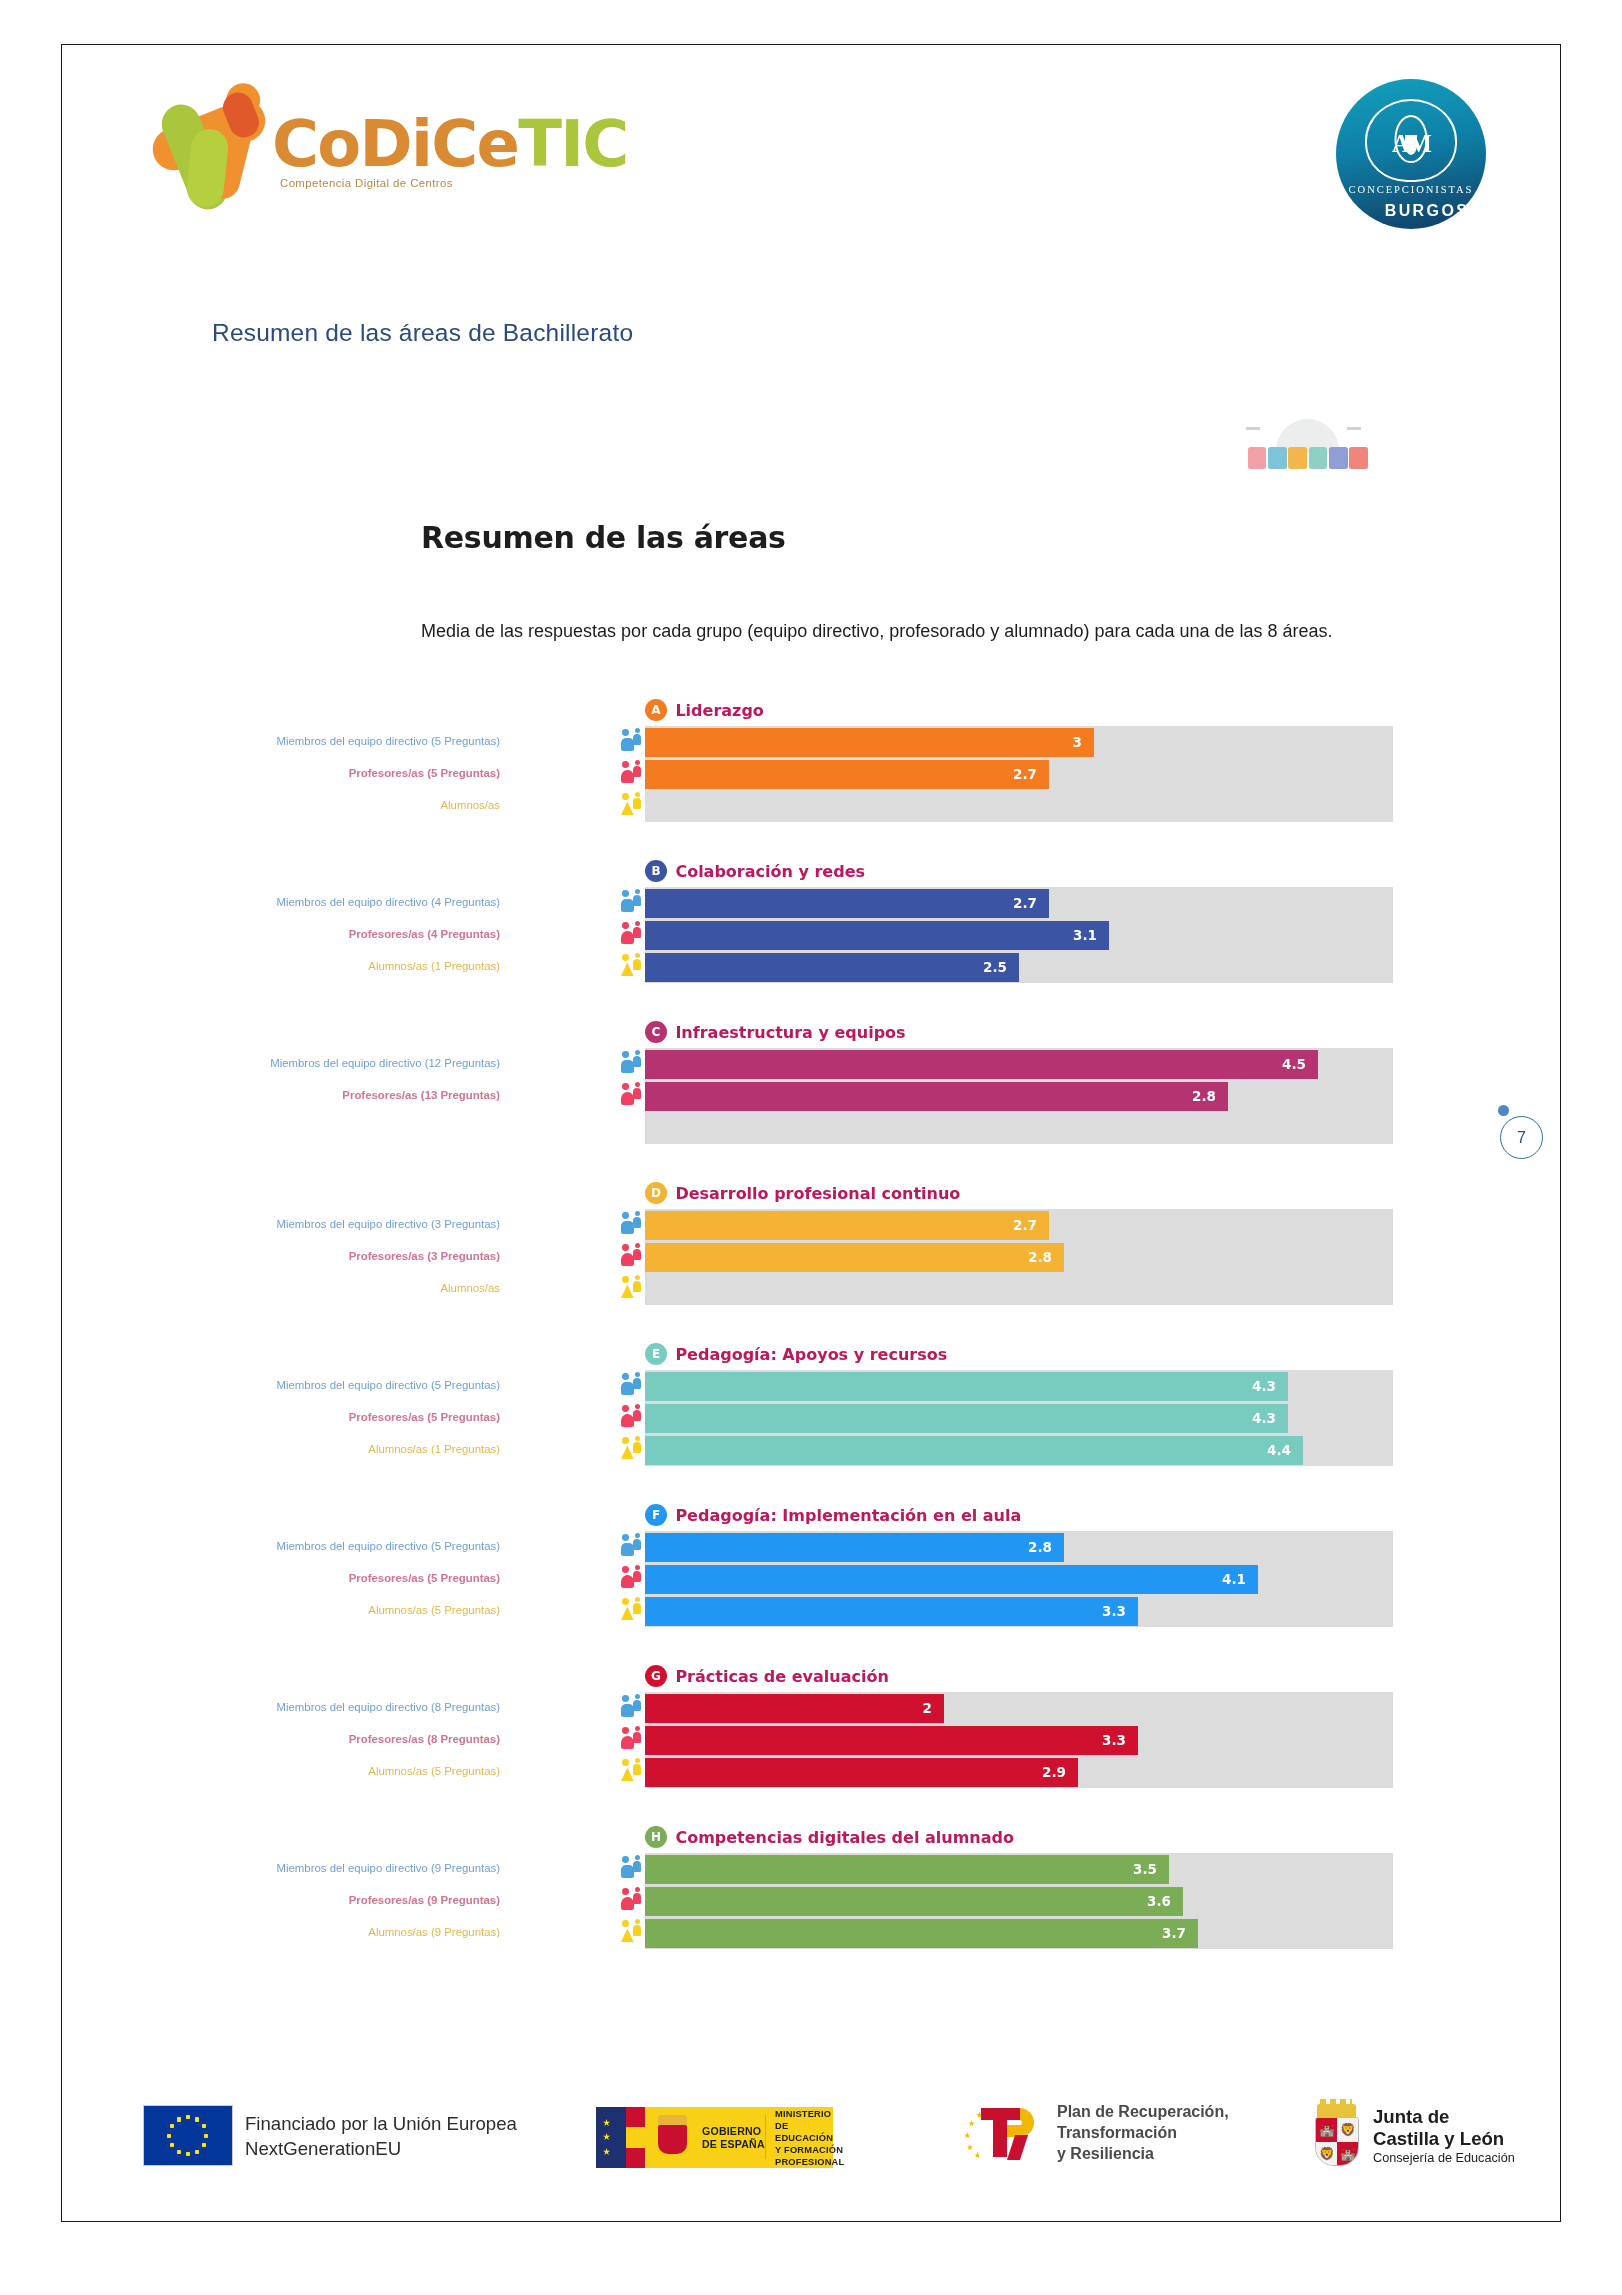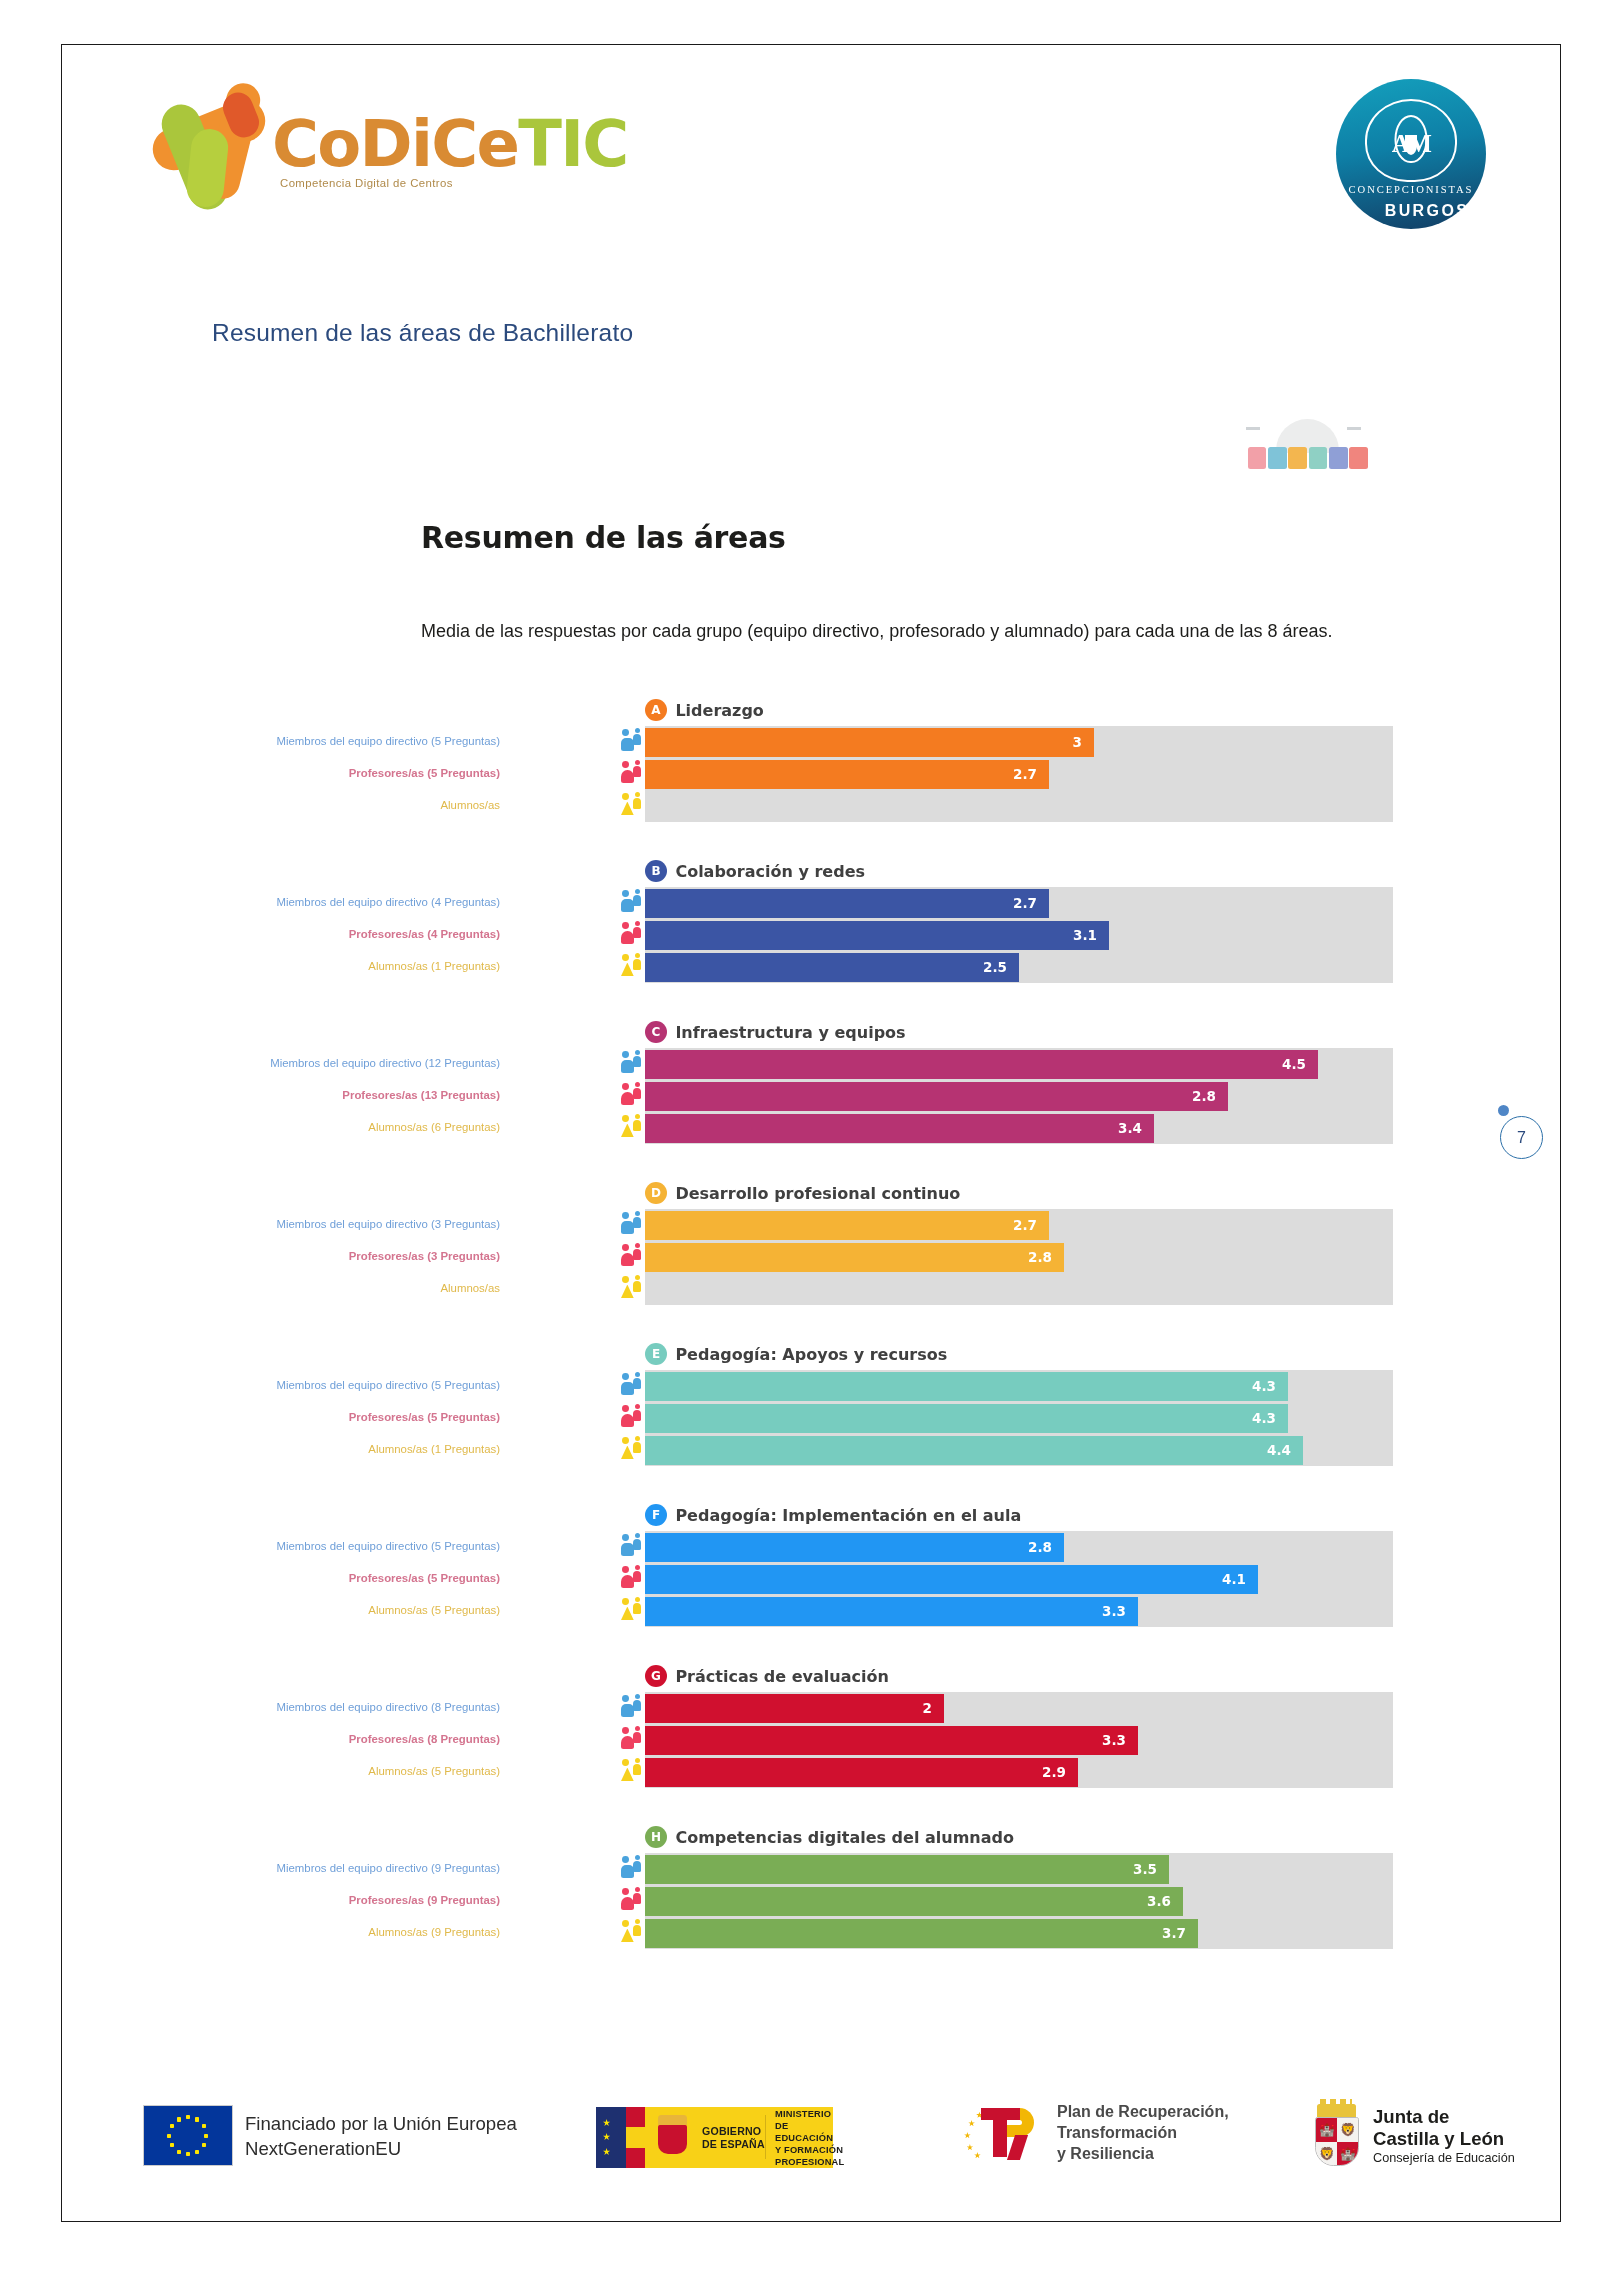--- a/index.html
+++ b/index.html
@@ -52,21 +52,21 @@
   .main-heading{position:absolute;left:359px;top:475px;font-family:"DejaVu Sans",sans-serif;
     font-weight:700;font-size:30px;color:#1d1d1b;letter-spacing:-0.3px;}
   .main-desc{position:absolute;left:359px;top:572px;width:997px;font-size:18px;color:#1d1d1b;line-height:29px;}
 
   
   .charts{position:absolute;left:0;top:651px;width:100%;}
   .area-block{position:relative;width:100%;height:161px;}
   .area-head{position:absolute;left:583px;display:flex;align-items:center;gap:8.4px;top:3.4px;}
   .area-badge{width:22px;height:22px;border-radius:50%;color:#fff;font-weight:700;font-size:12px;
     display:flex;align-items:center;justify-content:center;font-family:"DejaVu Sans",sans-serif;}
-  .area-name{font-family:"DejaVu Sans",sans-serif;font-weight:700;font-size:16px;color:#404040;}
+  .area-name{font-family:"DejaVu Sans",sans-serif;font-weight:700;font-size:16px;color:#be185d;}
 
   .track{position:absolute;left:583px;top:30px;width:748px;background:#dcdcdc;}
   .rows{position:absolute;left:0;top:30px;width:100%;}
   .row{position:relative;height:32px;display:flex;align-items:center;}
   .row-label{position:absolute;right:1060px;width:355px;text-align:right;font-size:11.4px;line-height:13.5px;}
   .row-label.dir{color:#6f9fd8;} .row-label.prof{color:#d4748f;font-weight:bold;} .row-label.alu{color:#e0b94a;}
 
   .row-icon{position:absolute;left:559px;width:22px;height:29px;}
   .ri-head{position:absolute;left:0.8px;top:1.7px;width:6.8px;height:6.8px;border-radius:50%;}
   .ri-body{position:absolute;left:0;top:10px;width:12.7px;height:13.5px;}
@@ -304,34 +304,20 @@
             <div class="row-label prof">Profesores/as (13 Preguntas)</div>
             <div class="row-icon">
               <span class="ri-h2"></span>
               <span class="ri-b2"></span>
               <span class="ri-head"></span>
               <span class="ri-body"></span>
             </div>
             <div class="bar-wrap">
               <div class="bar" style="background: rgb(182, 51, 114); width: 583px;">
                 <span class="bar-val">2.8</span>
-              </div>
-            </div>
-          </div>
-          <div class="row alu">
-            <div class="row-label alu">Alumnos/as (6 Preguntas)</div>
-            <div class="row-icon">
-              <span class="ri-h2"></span>
-              <span class="ri-b2"></span>
-              <span class="ri-head"></span>
-              <span class="ri-body"></span>
-            </div>
-            <div class="bar-wrap">
-              <div class="bar" style="background: rgb(182, 51, 114); width: 509px;">
-                <span class="bar-val">3.4</span>
               </div>
             </div>
           </div>
         </div>
       </div>
       <div class="area-block">
         <div class="area-head">
           <span class="area-badge" style="background: rgb(245, 179, 53);">D</span>
           <span class="area-name">Desarrollo profesional continuo</span>
         </div>

